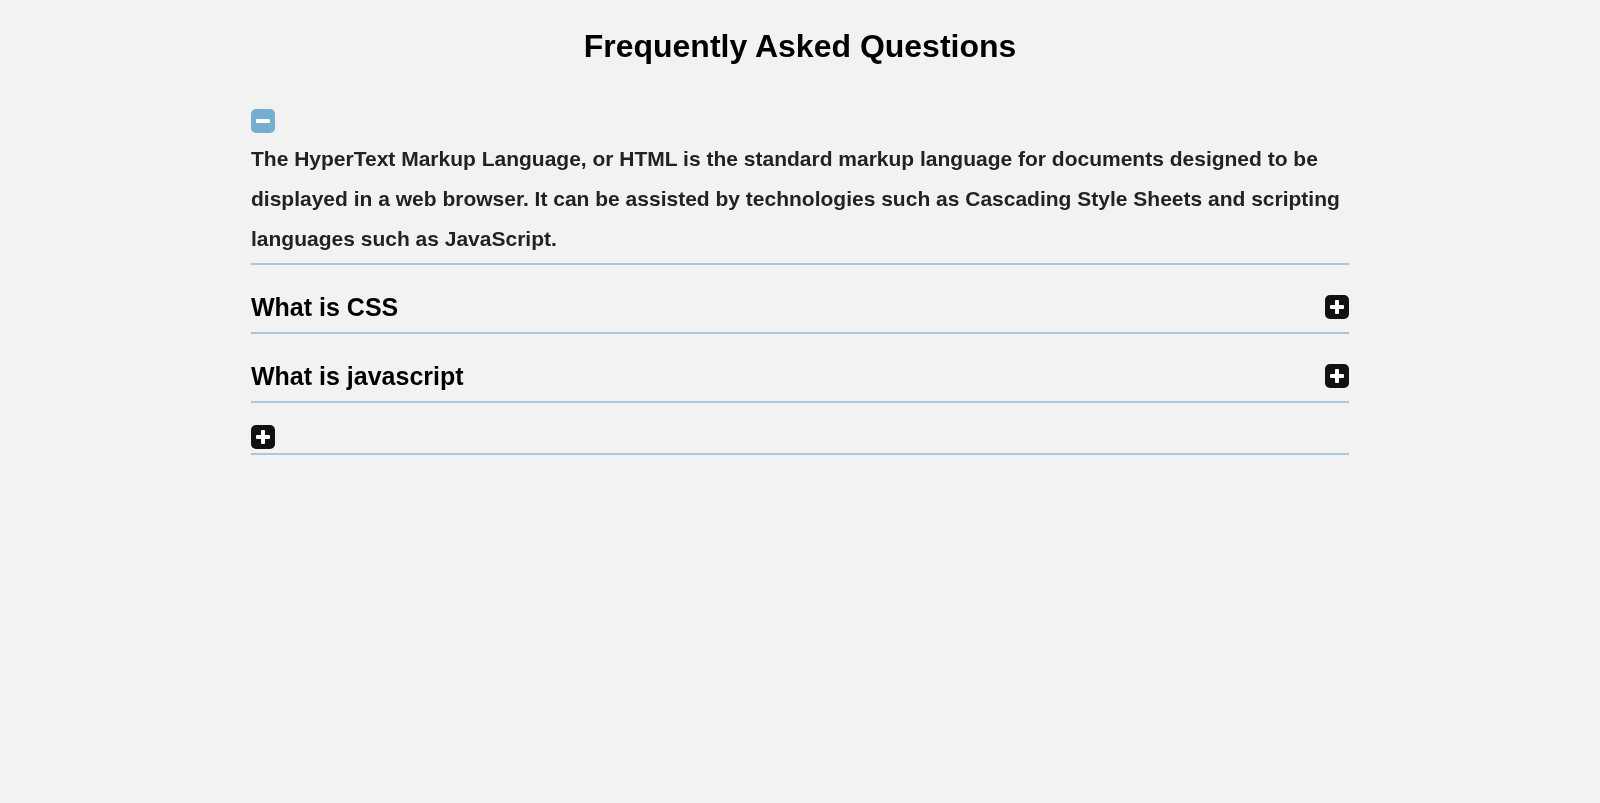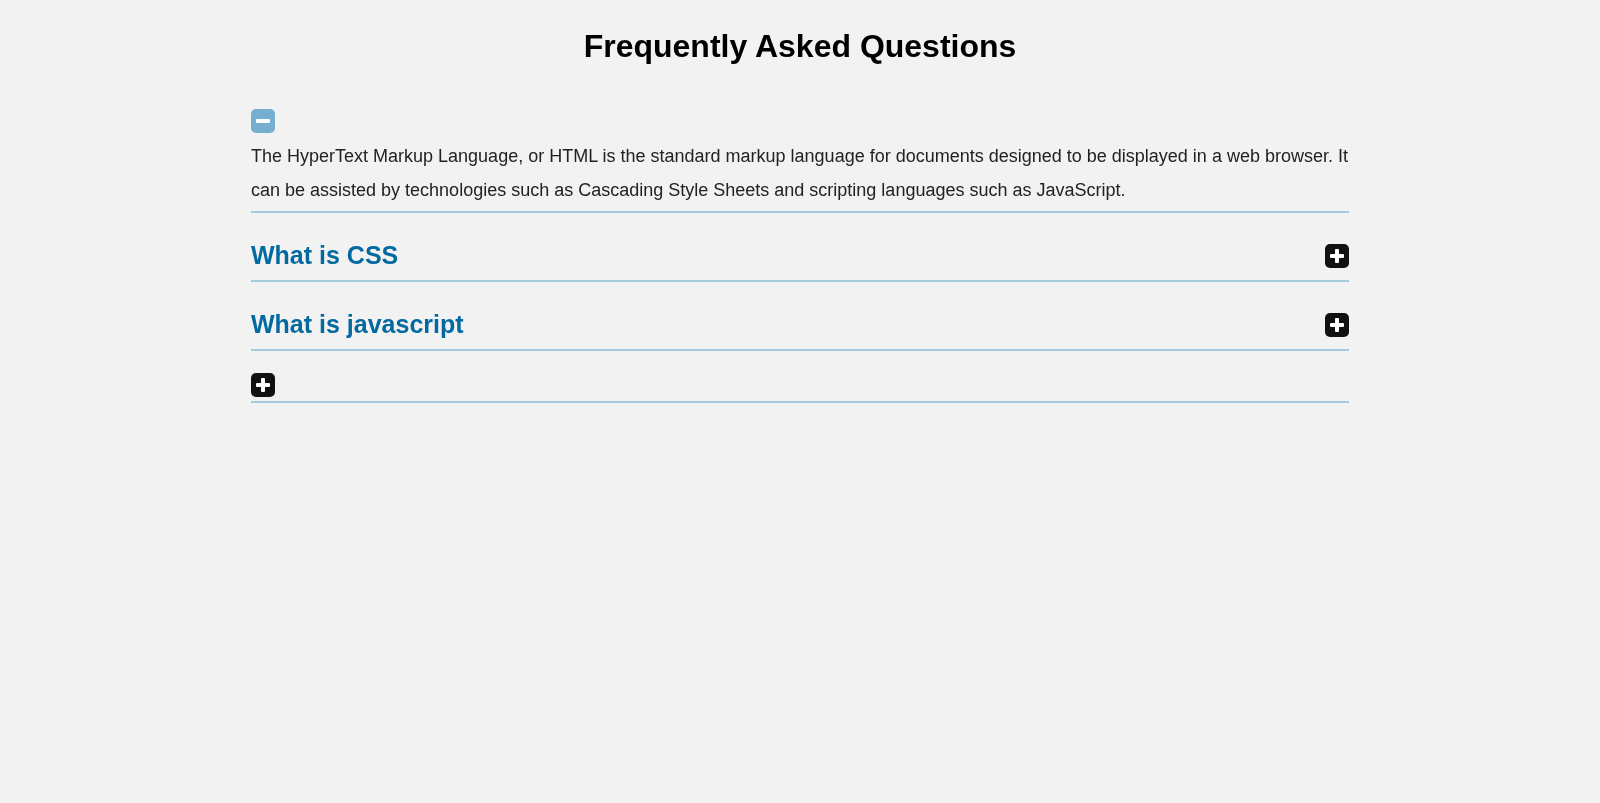--- a/index.html
+++ b/index.html
@@ -34,21 +34,21 @@
     }
     .faq-header {
       display: flex;
       justify-content: space-between;
       align-items: center;
       cursor: pointer;
     }
     .faq-question {
       font-size: 25px;
       font-weight: 900;
-      color: #0369a1;
+      color: #000000;
       letter-spacing: 0px;
       font-stretch: condensed;
       padding: 6px 0;
     }
     .faq-item.active .faq-question {
       color: #76aed0;
     }
     .toggle-btn {
       width: 24px;
       height: 24px;
@@ -61,24 +61,24 @@
     .toggle-btn.minus {
       background: #76aed0;
     }
     .toggle-btn.plus {
       background: #111;
     }
     .toggle-btn svg {
       display: block;
     }
     .faq-answer {
-      font-size: 18px;
+      font-size: 21px;
       color: #222;
       line-height: 1.9;
-      font-weight: 400;
+      font-weight: 700;
       margin-top: 6px;
       letter-spacing: 0px;
       font-stretch: condensed;
     }
   </style>
 </head>
 <body>
 
 <h1 class="page-title">Frequently Asked Questions</h1>
 

